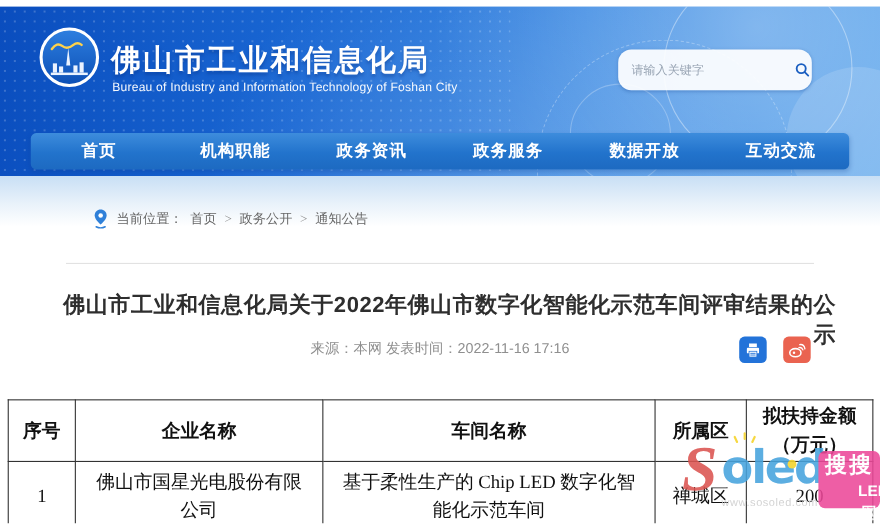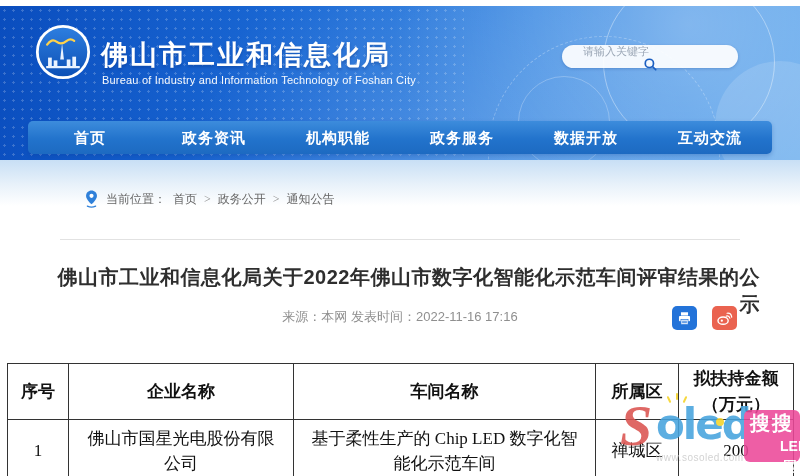--- a/index.html
+++ b/index.html
@@ -20,22 +20,22 @@
   .ring2{right:80px;top:30px;width:230px;height:230px;border:1px dashed rgba(255,255,255,.28);}
   .ring3{right:-45px;top:55px;width:130px;height:130px;background:rgba(255,255,255,.14);}
   .ring4{right:190px;top:70px;width:90px;height:90px;border:1px solid rgba(255,255,255,.25);}
 
   .logo{position:absolute;left:35px;top:24px;width:56px;height:56px;cursor:pointer;}
   .site-title{position:absolute;left:101px;top:37px;font-size:27px;font-weight:700;color:#fff;
     letter-spacing:2px;text-shadow:0 2px 3px rgba(0,40,120,.35);white-space:nowrap;}
   .site-sub{position:absolute;left:102px;top:74px;font-size:11px;color:rgba(255,255,255,.96);
     letter-spacing:.2px;white-space:nowrap;}
 
-  .search-box{position:absolute;left:562px;top:45px;width:176px;height:23px;border-radius:12px;
-    background:rgba(255,255,255,.92);display:flex;align-items:center;box-shadow:0 1px 3px rgba(10,50,130,.25);flex-direction:column;}
+  .search-box{position:absolute;left:562px;top:45px;width:176px;height:37px;border-radius:12px;
+    background:rgba(255,255,255,.92);display:flex;align-items:center;box-shadow:0 1px 3px rgba(10,50,130,.25);}
   .search-input{flex:1;border:none;outline:none;background:transparent;font-size:11px;color:#333;
     padding:0 4px 0 12px;font-family:"Liberation Sans",sans-serif;}
   .search-input::placeholder{color:#9aa6b5;}
   .search-btn{width:24px;height:23px;display:flex;align-items:center;justify-content:center;cursor:pointer;}
 
   
   .nav{position:absolute;left:28px;top:121px;width:744px;height:33px;border-radius:5px;display:flex;
     background:linear-gradient(180deg,#3d8cdc 0%,#2273cc 55%,#1d6ac1 100%);
     box-shadow:0 2px 4px rgba(10,60,140,.25);}
   .nav-item{flex:1;text-align:center;line-height:33px;color:#fff;font-size:15px;font-weight:700;
@@ -125,22 +125,22 @@
     <span class="search-btn">
       <svg width="15" height="15" viewBox="0 0 16 16">
         <circle cx="6.8" cy="6.8" r="4.4" fill="none" stroke="#1b5fc1" stroke-width="1.8"></circle>
         <line x1="10.2" y1="10.2" x2="13.6" y2="13.6" stroke="#1b5fc1" stroke-width="1.8" stroke-linecap="round"></line>
       </svg>
     </span>
   </div>
 
   <nav class="nav">
     <a class="nav-item">首页</a>
+    <a class="nav-item">机构职能</a>
     <a class="nav-item">政务资讯</a>
-    <a class="nav-item">机构职能</a>
     <a class="nav-item">政务服务</a>
     <a class="nav-item">数据开放</a>
     <a class="nav-item">互动交流</a>
   </nav>
 
   <div class="hero-fade"></div>
 
   <div class="breadcrumb">
     <span class="pin">
       <svg width="15" height="20" viewBox="0 0 16 20">

